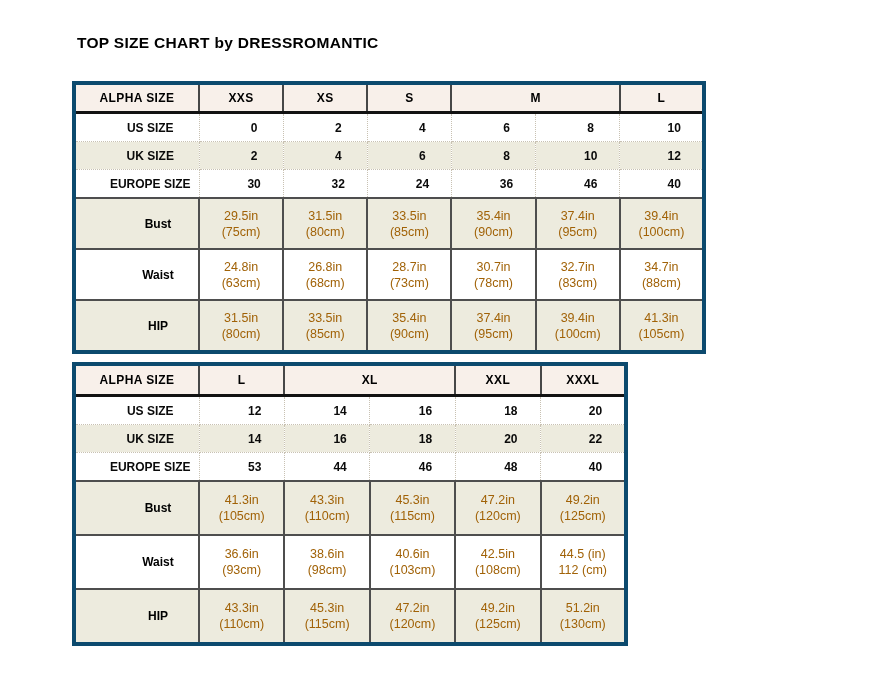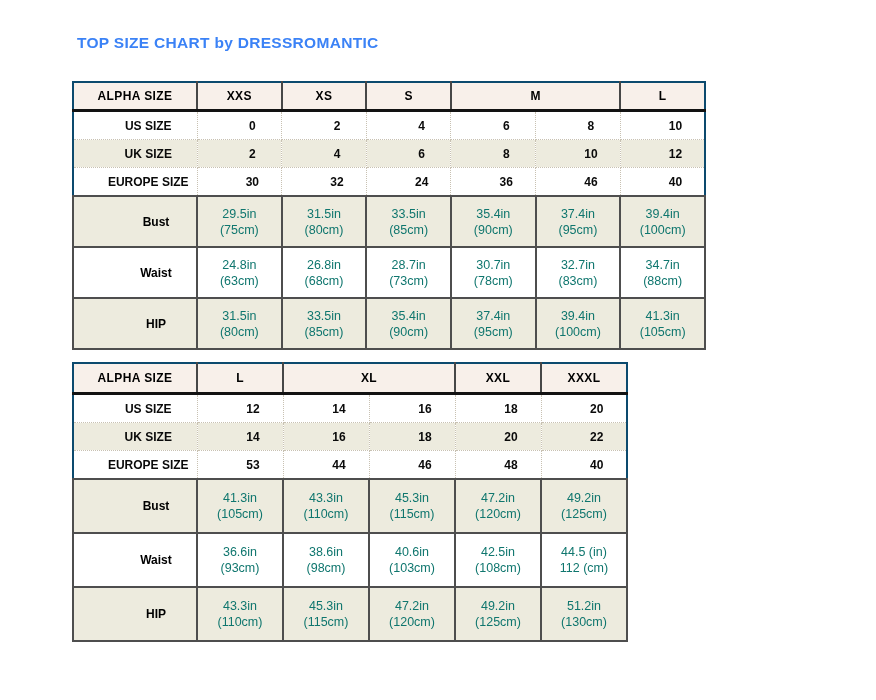--- a/index.html
+++ b/index.html
@@ -15,29 +15,29 @@
     background: #ffffff;
     overflow: hidden;
   }
   .title {
     position: absolute;
     left: 77px;
     top: 34px;
     font-size: 15.5px;
     font-weight: bold;
     letter-spacing: 0.3px;
-    color: #3b82f6;
+    color: #000000;
     white-space: nowrap;
   }
   table.size-chart {
     position: absolute;
     border-collapse: collapse;
     table-layout: fixed;
     background: #ffffff;
-    border: 2px solid #0c4a6e;
+    border: 4px solid #0c4a6e;
   }
   #table1 { left: 72px; top: 81px;  width: 634px; }
   #table2 { left: 72px; top: 362px; width: 556px; }
 
   table.size-chart th, table.size-chart td {
     padding: 0 2px;
     text-align: center;
     vertical-align: middle;
     overflow: hidden;
   }
@@ -66,21 +66,21 @@
     padding-left: 28px;
   }
   #table1 tr.size-row td { height: 27px; }
   #table2 tr.size-row td { height: 27px; }
 
   
   tr.measure-row td {
     border: 2px solid #4e4e4e;
     font-size: 12.5px;
     font-weight: normal;
-    color: #0f766e;
+    color: #a16207;
     line-height: 16px;
   }
   #table1 tr.measure-row td { height: 49px; }
   #table2 tr.measure-row td { height: 52px; }
   tr.measure-row td.label-cell {
     font-size: 12px;
     font-weight: bold;
     color: #000;
     padding-left: 44px;
   }

